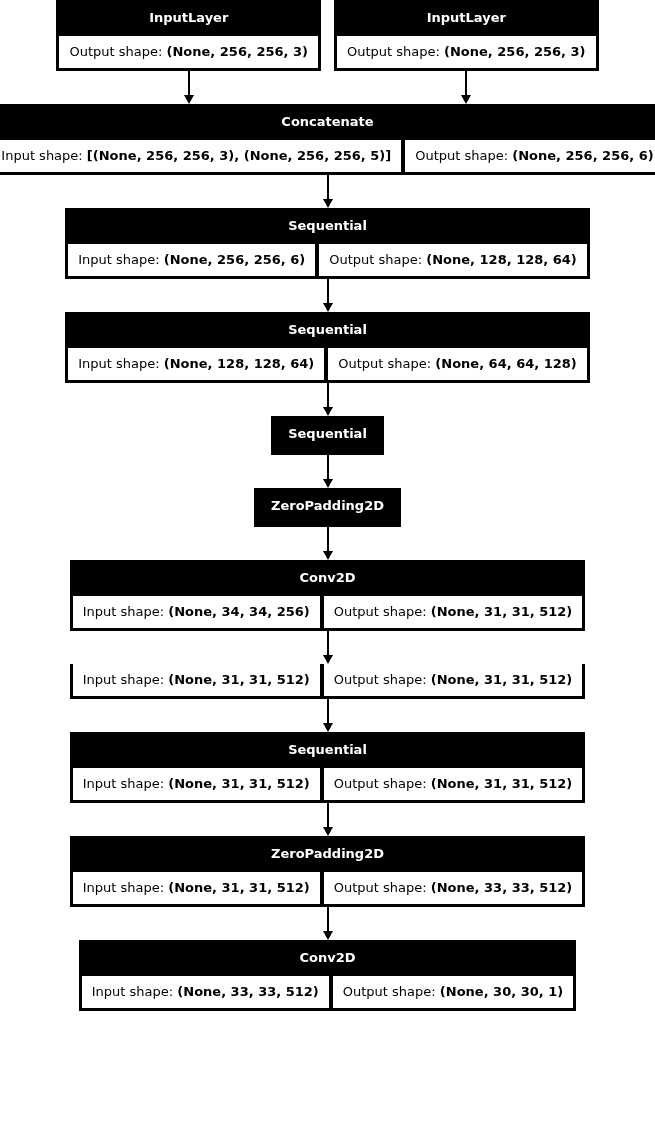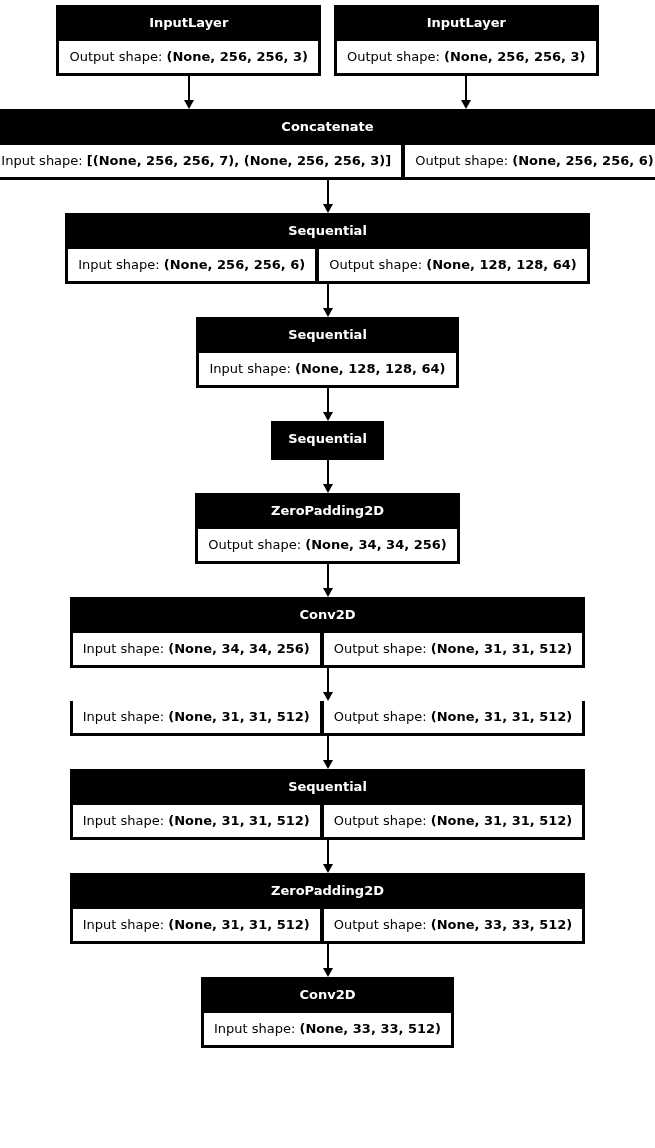--- a/index.html
+++ b/index.html
@@ -11,21 +11,20 @@
   .canvas {
     width: 655px;
     height: 1148px;
     overflow: hidden;
     background: var(--background, #ffffff);
   }
   .graph {
     display: flex;
     flex-direction: column;
     align-items: center;
-    padding-top: 5px;
   }
   .inputs-row {
     display: flex;
     gap: 13px;
   }
   .input-stack {
     display: flex;
     flex-direction: column;
     align-items: center;
   }
@@ -106,21 +105,21 @@
         <div class="arrow">
           <div class="arrow-line"></div>
           <div class="arrow-head"></div>
         </div>
       </div>
     </div>
 
     <div class="node">
       <div class="node-title">Concatenate</div>
       <div class="node-cells">
-        <div class="cell"><span>Input shape: </span><span class="val">[(None, 256, 256, 7), (None, 256, 256, 3)]</span></div>
+        <div class="cell"><span>Input shape: </span><span class="val">[(None, 256, 256, 3), (None, 256, 256, 5)]</span></div>
         <div class="cell"><span>Output shape: </span><span class="val">(None, 256, 256, 6)</span></div>
       </div>
     </div>
 
     <div class="arrow">
       <div class="arrow-line"></div>
       <div class="arrow-head"></div>
     </div>
 
     <div class="node">
@@ -133,41 +132,41 @@
 
     <div class="arrow">
       <div class="arrow-line"></div>
       <div class="arrow-head"></div>
     </div>
 
     <div class="node">
       <div class="node-title">Sequential</div>
       <div class="node-cells">
         <div class="cell"><span>Input shape: </span><span class="val">(None, 128, 128, 64)</span></div>
+        <div class="cell"><span>Output shape: </span><span class="val">(None, 64, 64, 128)</span></div>
       </div>
     </div>
 
     <div class="arrow">
       <div class="arrow-line"></div>
       <div class="arrow-head"></div>
     </div>
 
     <div class="node">
       <div class="node-title">Sequential</div>
     </div>
 
     <div class="arrow">
       <div class="arrow-line"></div>
       <div class="arrow-head"></div>
     </div>
 
     <div class="node">
       <div class="node-title">ZeroPadding2D</div>
       <div class="node-cells">
-        <div class="cell"><span>Output shape: </span><span class="val">(None, 34, 34, 256)</span></div>
       </div>
     </div>
 
     <div class="arrow">
       <div class="arrow-line"></div>
       <div class="arrow-head"></div>
     </div>
 
     <div class="node">
       <div class="node-title">Conv2D</div>
@@ -217,17 +216,18 @@
 
     <div class="arrow">
       <div class="arrow-line"></div>
       <div class="arrow-head"></div>
     </div>
 
     <div class="node">
       <div class="node-title">Conv2D</div>
       <div class="node-cells">
         <div class="cell"><span>Input shape: </span><span class="val">(None, 33, 33, 512)</span></div>
+        <div class="cell"><span>Output shape: </span><span class="val">(None, 30, 30, 1)</span></div>
       </div>
     </div>
 
   </div>
 </div>
 
 </body></html>

